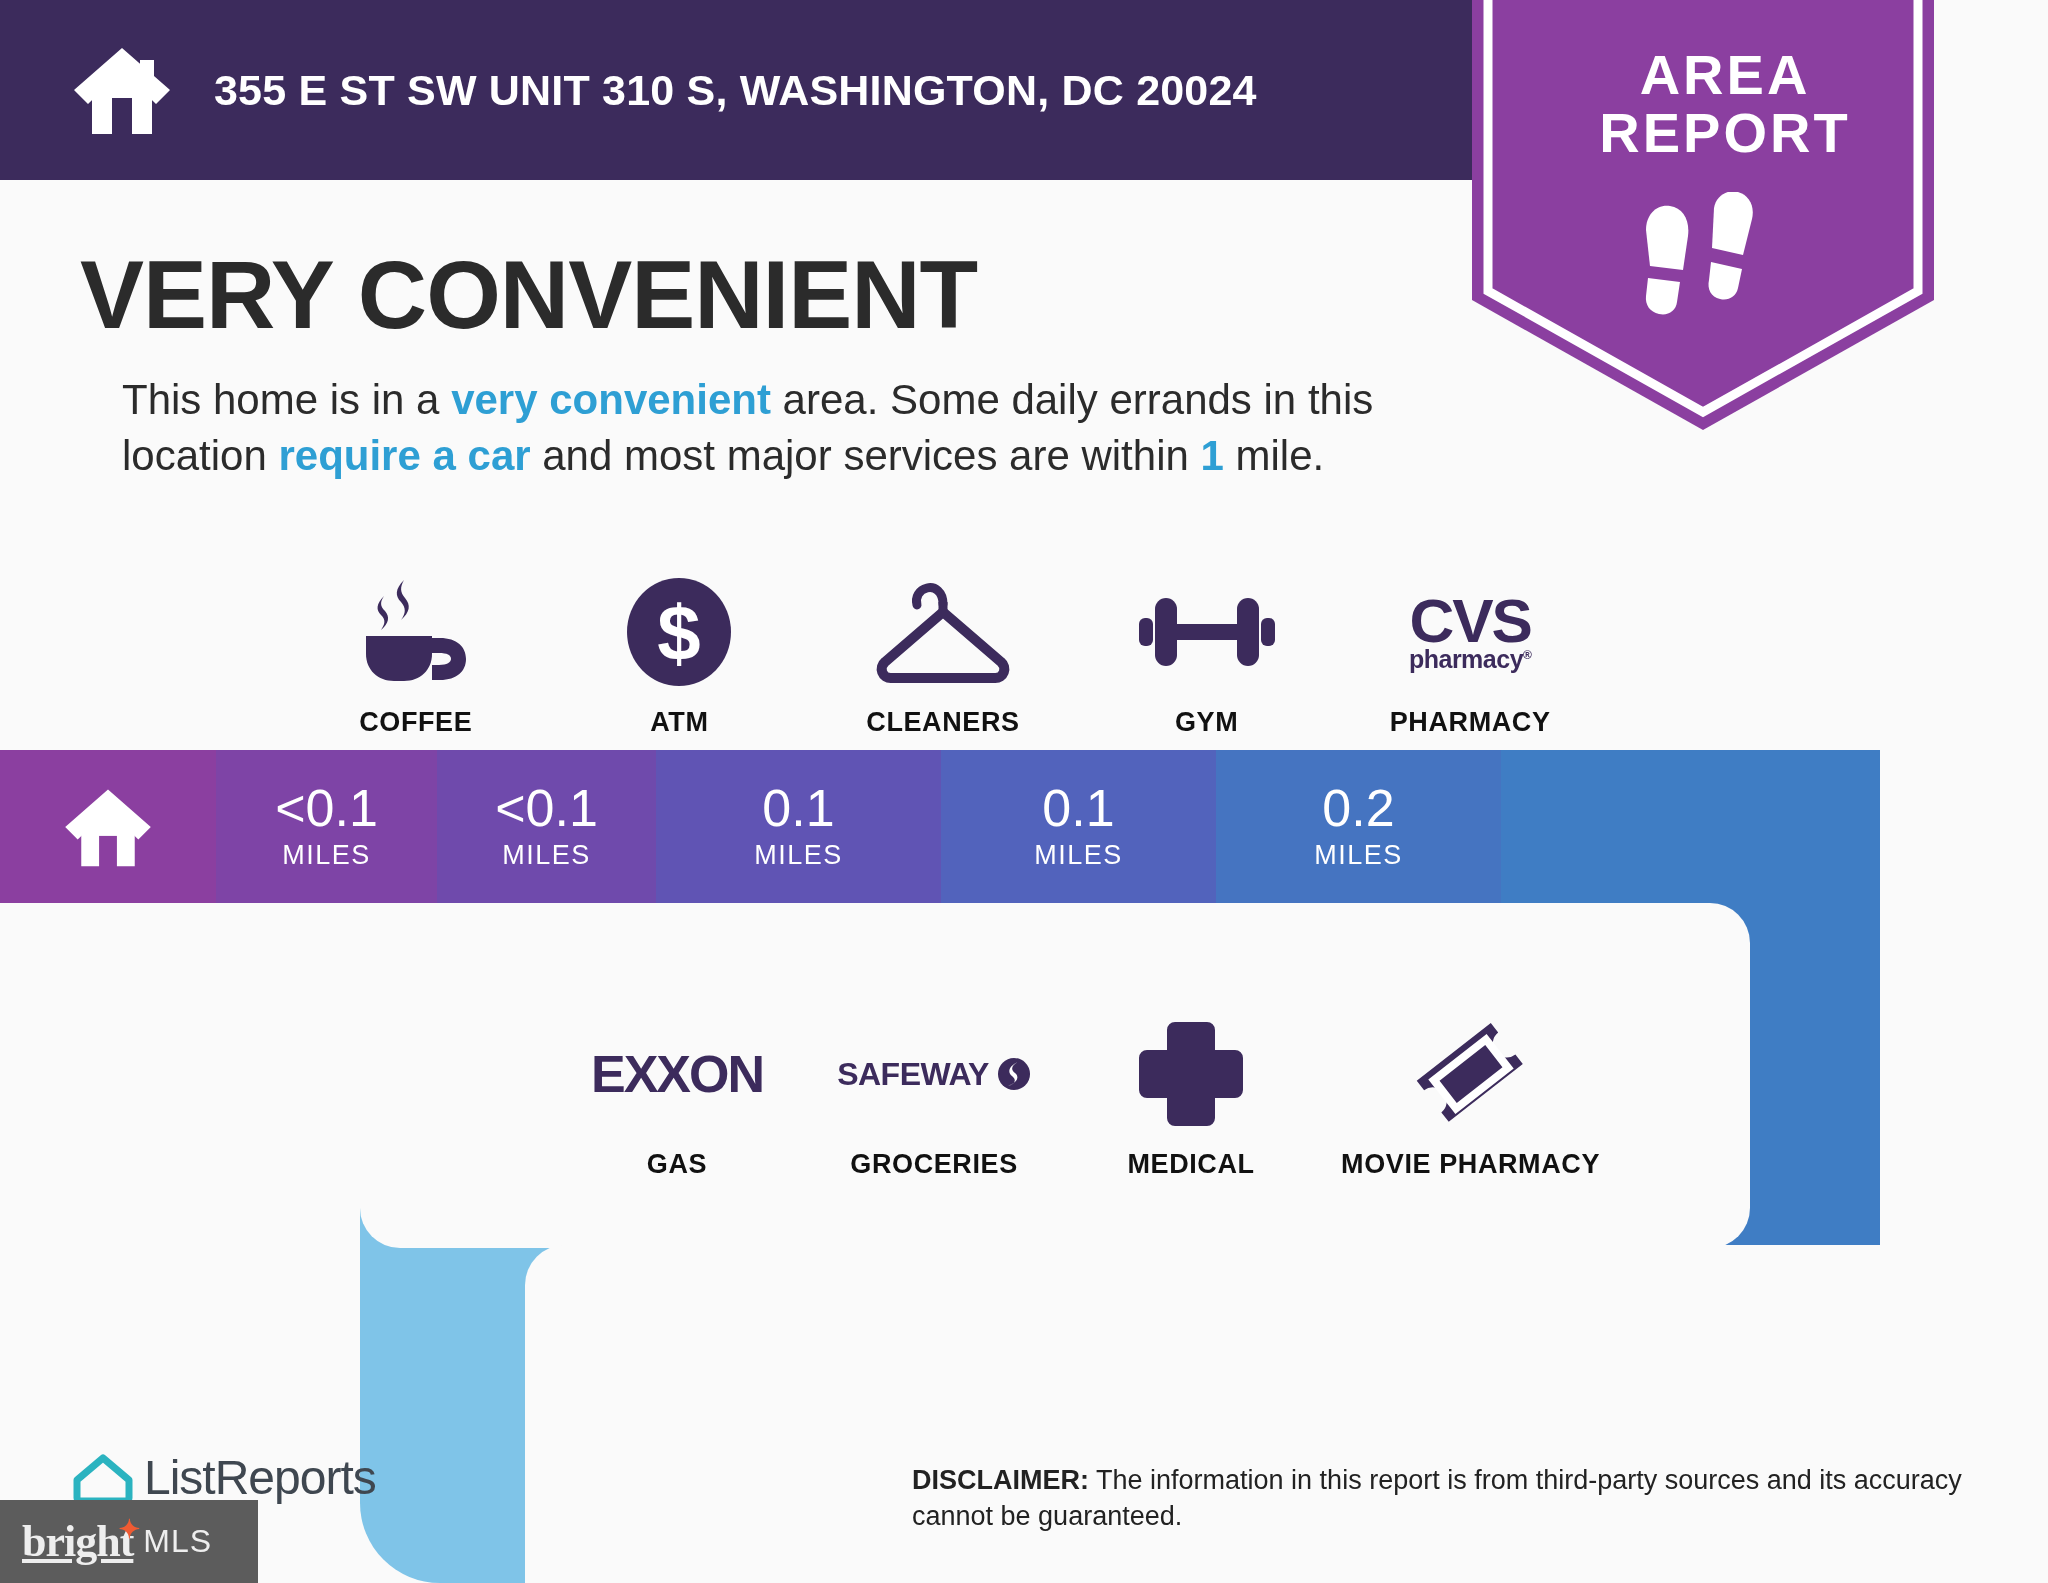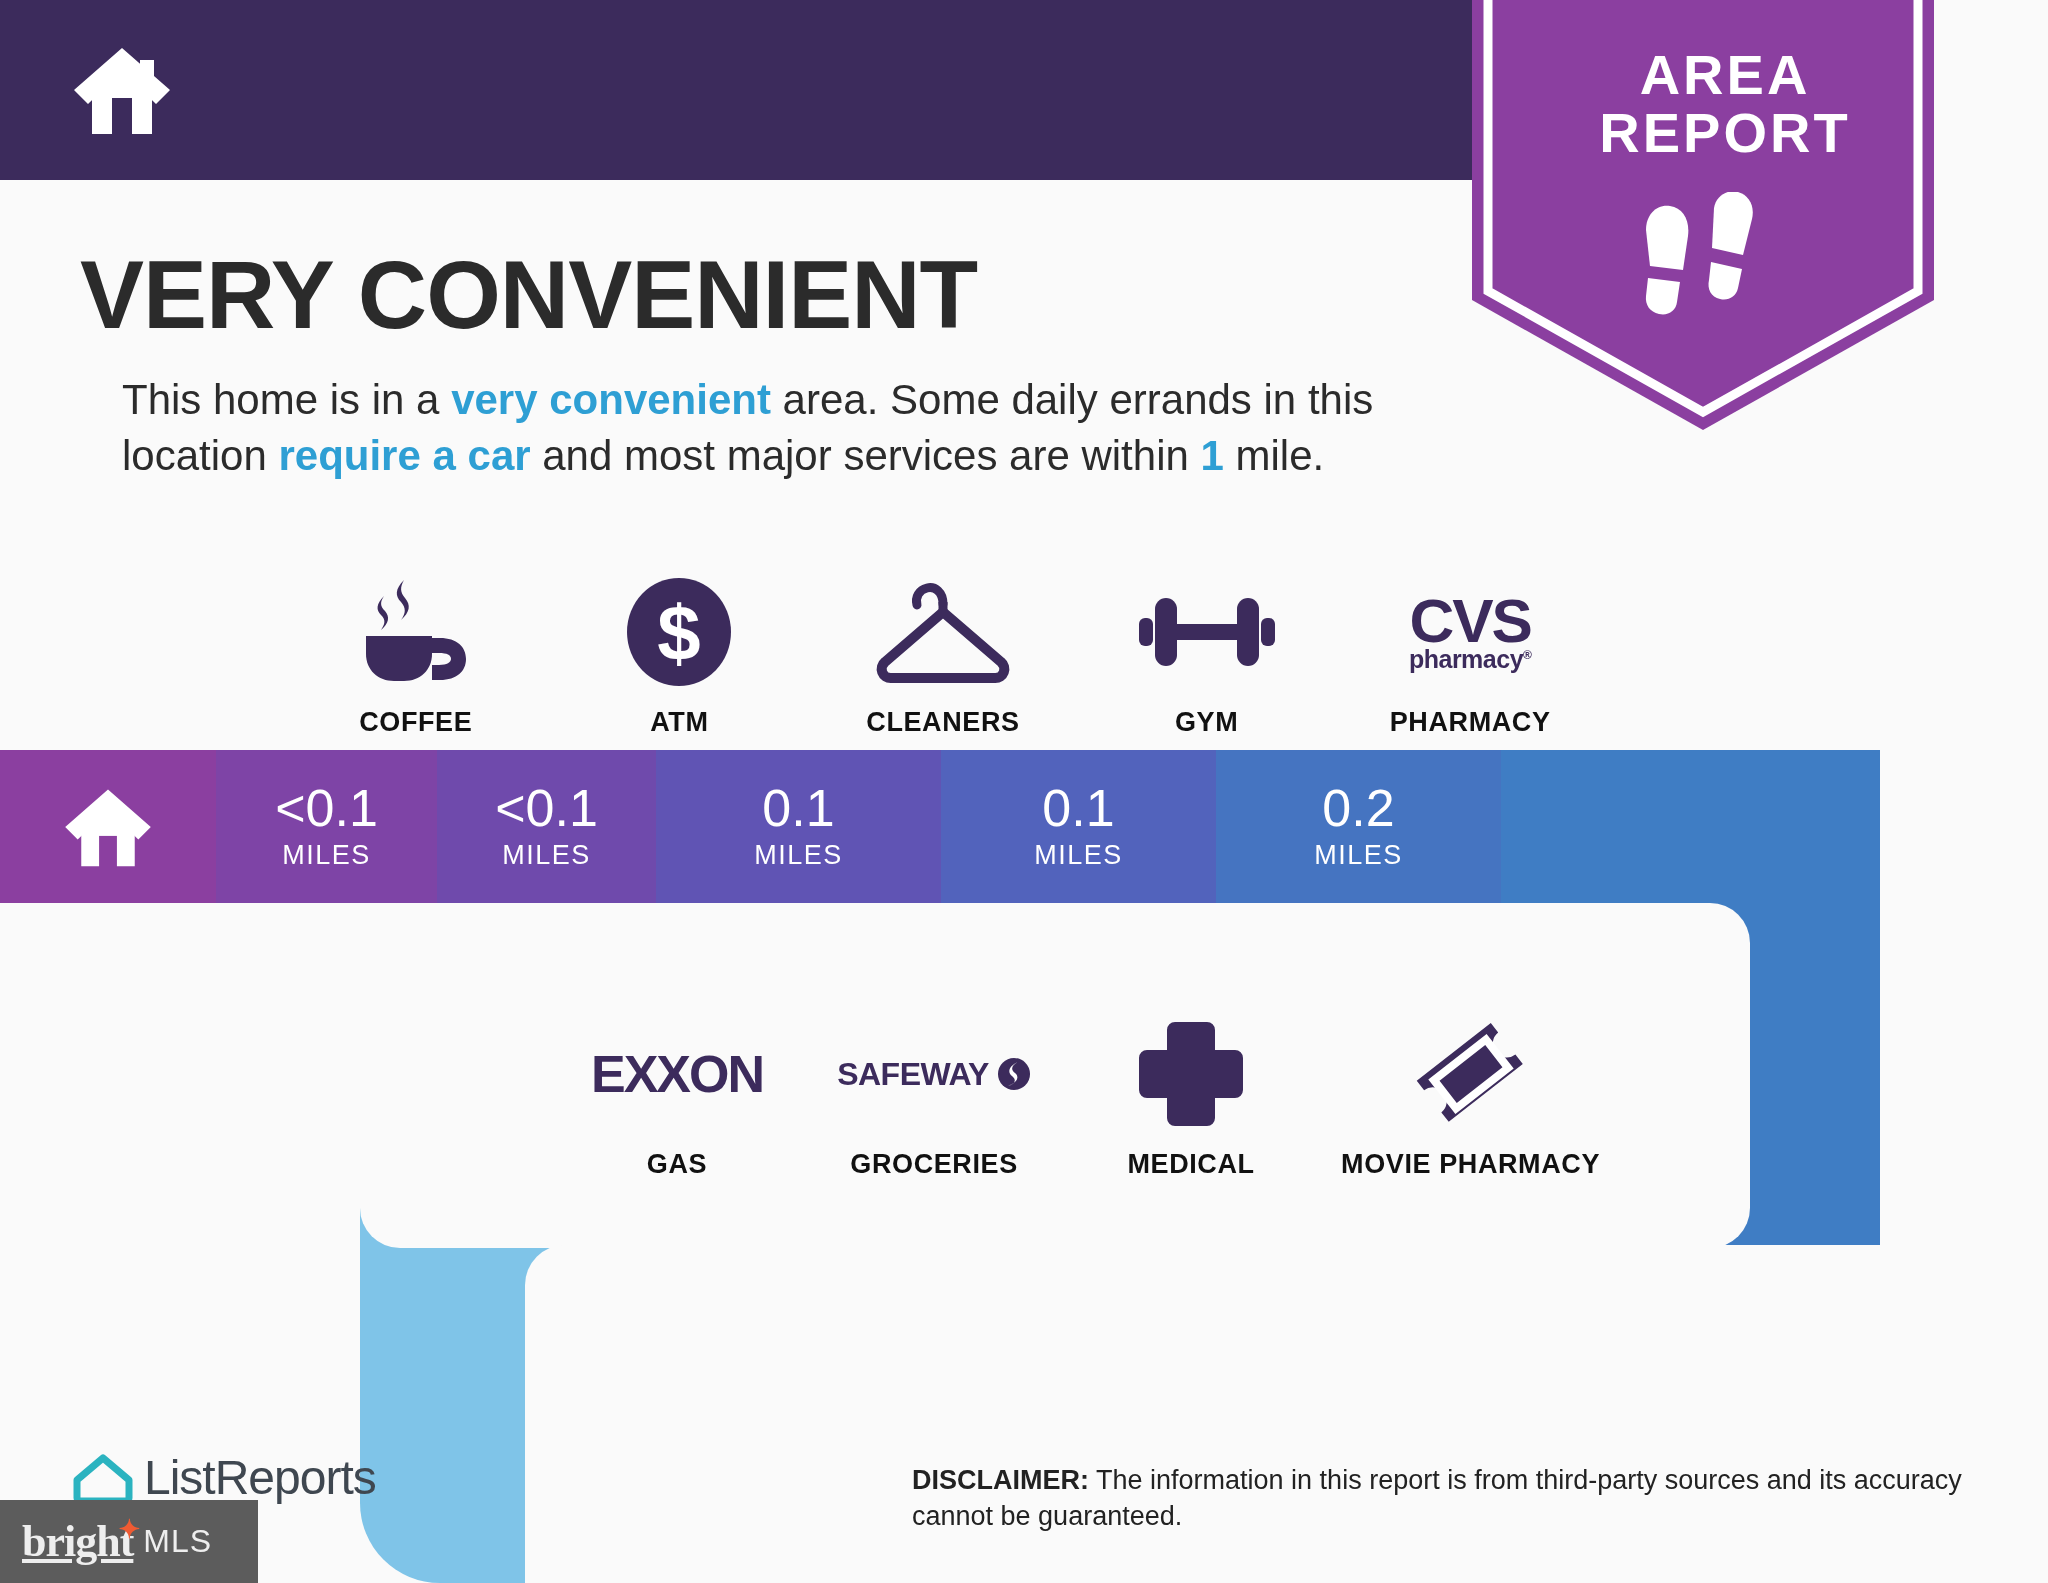--- a/index.html
+++ b/index.html
@@ -146,20 +146,21 @@
 </head>
 <body>
 
 <div class="header" style="background: rgb(60, 43, 92);">
   <svg class="header-home" viewBox="0 0 100 92">
     <path fill="#ffffff" d="M50 4 L98 46 L84 60 L84 42 L84 60 L50 27 L16 60 L16 42 L16 60 L2 46 Z"></path>
     <path fill="#ffffff" d="M20 52 L50 24 L80 52 L80 90 L58 90 L58 56 L42 56 L42 90 L20 90 Z"></path>
     <rect fill="#3c2b5c" x="40" y="54" width="20" height="38"></rect>
     <rect fill="#ffffff" x="68" y="16" width="14" height="22"></rect>
   </svg>
+  <div class="header-addr">355 E ST SW UNIT 310 S, WASHINGTON, DC 20024</div>
 </div>
 
 <div class="badge">
   <svg viewBox="0 0 462 430" width="462" height="430">
     <path fill="#8b3fa0" d="M0 0 H462 V300 L231 430 L0 300 Z"></path>
     <path fill="none" stroke="#ffffff" stroke-width="9" d="M16 0 V291 L231 412 L446 291 V0"></path>
   </svg>
   <div class="badge-text">
     <div>AREA</div>
     <div>REPORT</div>

